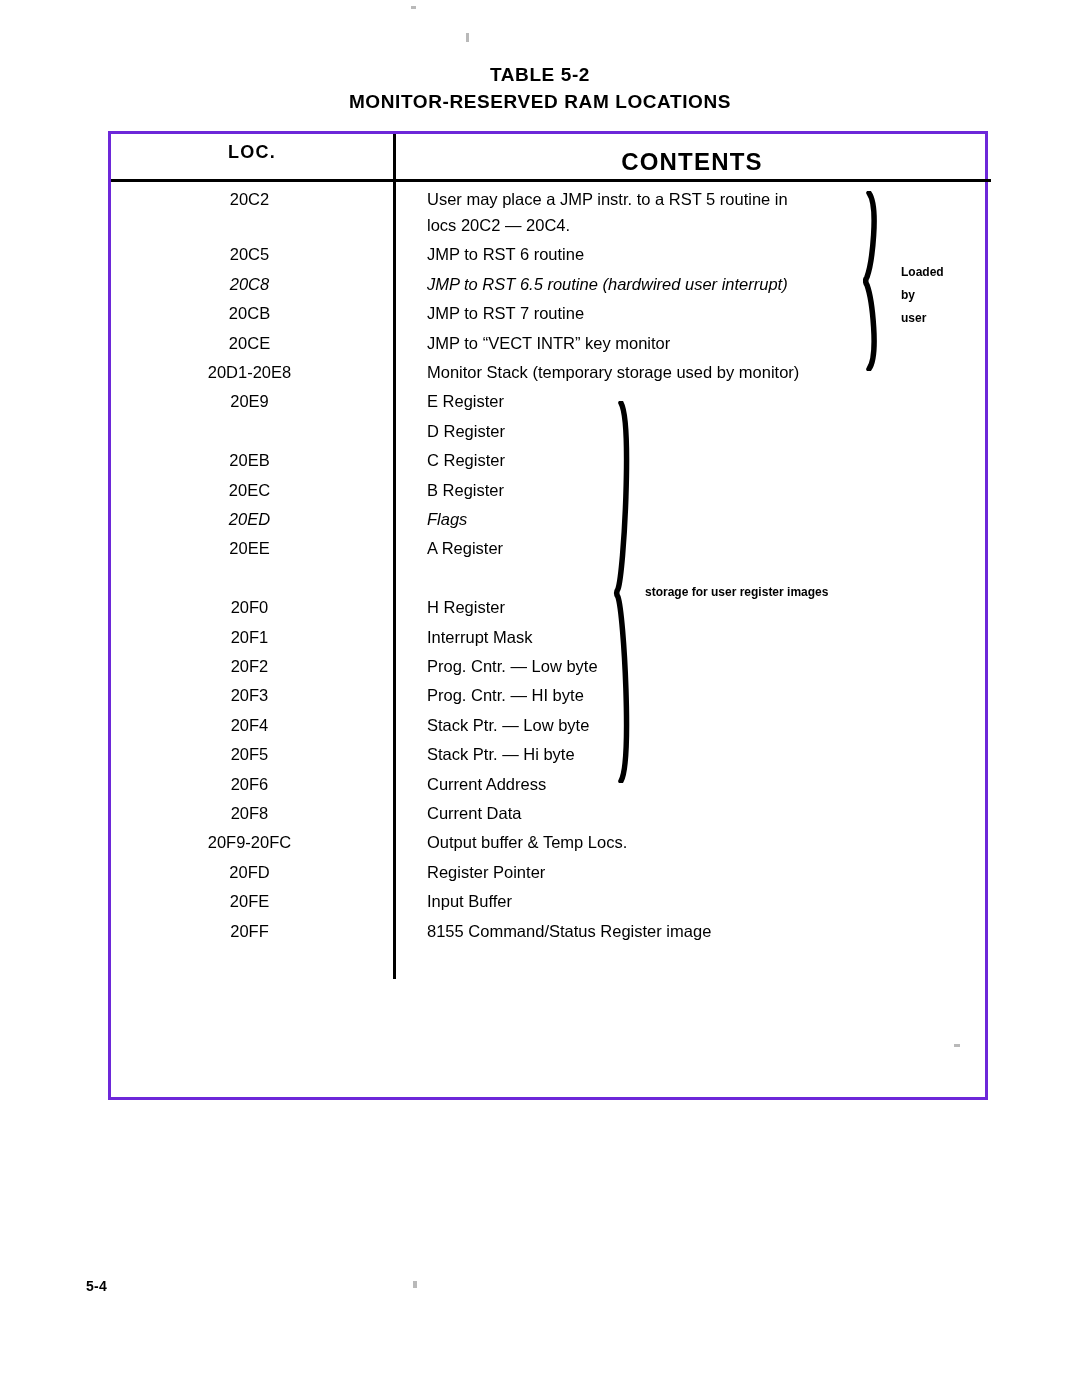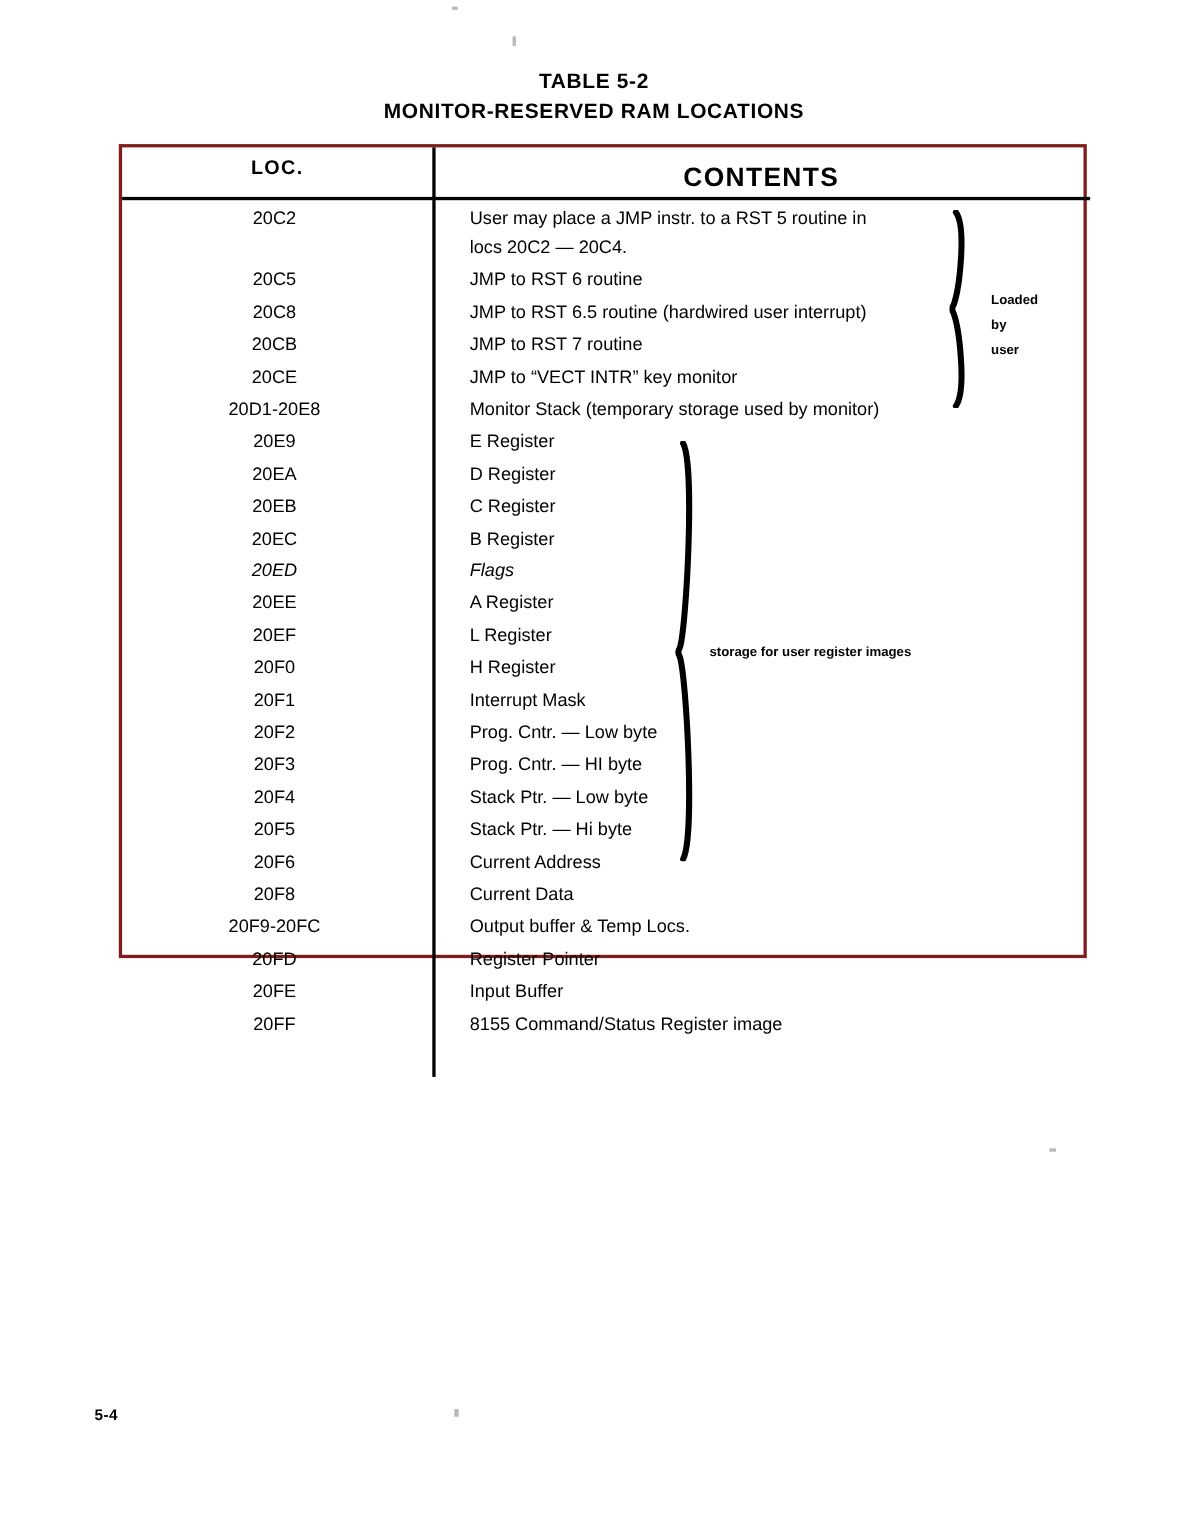--- a/index.html
+++ b/index.html
@@ -38,22 +38,22 @@
     line-height: 28px;
     white-space: nowrap;
   }
 
   
   .table-frame {
     position: absolute;
     left: 108px;
     top: 131px;
     width: 880px;
-    height: 740px;
-    border: 3px solid #7f1d1d;
+    height: 969px;
+    border: 3px solid #6d28d9;
     box-sizing: border-box;
   }
   .header-rule {
     position: absolute;
     left: 0;
     top: 45px;
     width: 880px;
     height: 3px;
     background: #000;
   }
@@ -174,63 +174,58 @@
   <div class="rows" id="rows-host">
       <div class="row" style="top: 6px;">
         <div class="loc-cell">20C2</div>
         <div class="contents-cell">User may place a JMP instr. to a RST 5 routine in</div>
         <div class="contents-cell second-line">locs 20C2 — 20C4.</div>
       </div>
       <div class="row" style="top: 61.4px;">
         <div class="loc-cell">20C5</div>
         <div class="contents-cell">JMP to RST 6 routine</div>
       </div>
-      <div class="row" style="top: 90.8px;">
+      <div class="row" style="top: 90.8px; font-style: italic;">
         <div class="loc-cell">20C8</div>
         <div class="contents-cell">JMP to RST 6.5 routine (hardwired user interrupt)</div>
       </div>
       <div class="row" style="top: 120.2px;">
         <div class="loc-cell">20CB</div>
         <div class="contents-cell">JMP to RST 7 routine</div>
       </div>
       <div class="row" style="top: 149.6px;">
         <div class="loc-cell">20CE</div>
         <div class="contents-cell">JMP to “VECT INTR” key monitor</div>
       </div>
       <div class="row" style="top: 179px;">
         <div class="loc-cell">20D1-20E8</div>
         <div class="contents-cell">Monitor Stack (temporary storage used by monitor)</div>
       </div>
       <div class="row" style="top: 208.4px;">
         <div class="loc-cell">20E9</div>
         <div class="contents-cell">E Register</div>
       </div>
       <div class="row" style="top: 237.8px;">
-        <div class="loc-cell">20EA</div>
         <div class="contents-cell">D Register</div>
       </div>
       <div class="row" style="top: 267.2px;">
         <div class="loc-cell">20EB</div>
         <div class="contents-cell">C Register</div>
       </div>
       <div class="row" style="top: 296.6px;">
         <div class="loc-cell">20EC</div>
         <div class="contents-cell">B Register</div>
       </div>
       <div class="row" style="top: 326px; font-style: italic;">
         <div class="loc-cell">20ED</div>
         <div class="contents-cell">Flags</div>
       </div>
       <div class="row" style="top: 355.4px;">
         <div class="loc-cell">20EE</div>
         <div class="contents-cell">A Register</div>
-      </div>
-      <div class="row" style="top: 384.8px;">
-        <div class="loc-cell">20EF</div>
-        <div class="contents-cell">L Register</div>
       </div>
       <div class="row" style="top: 414.2px;">
         <div class="loc-cell">20F0</div>
         <div class="contents-cell">H Register</div>
       </div>
       <div class="row" style="top: 443.6px; padding-left: 20px;">
         <div class="loc-cell">20F1</div>
         <div class="contents-cell">Interrupt Mask</div>
       </div>
       <div class="row" style="top: 473px; padding-left: 44px;">

